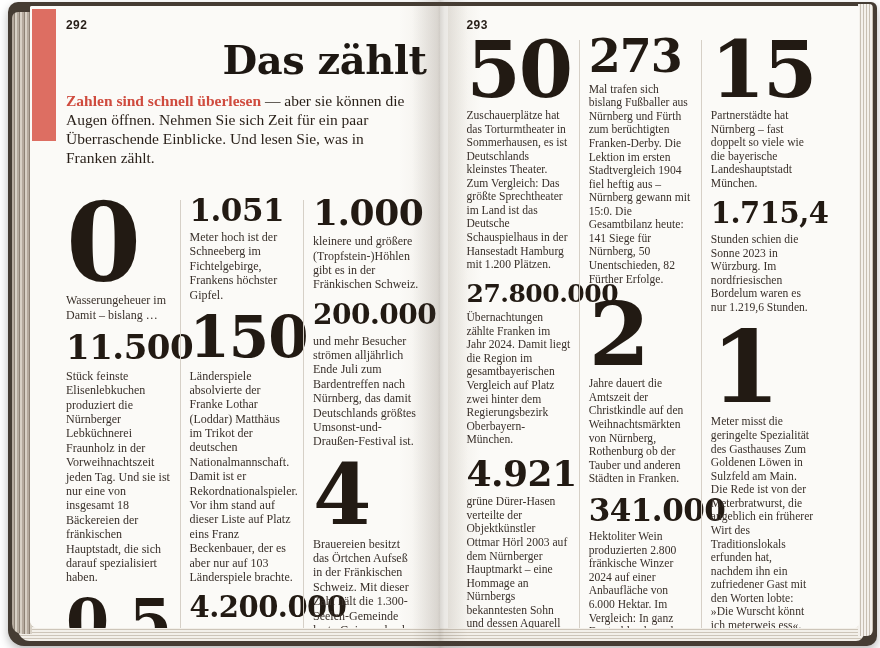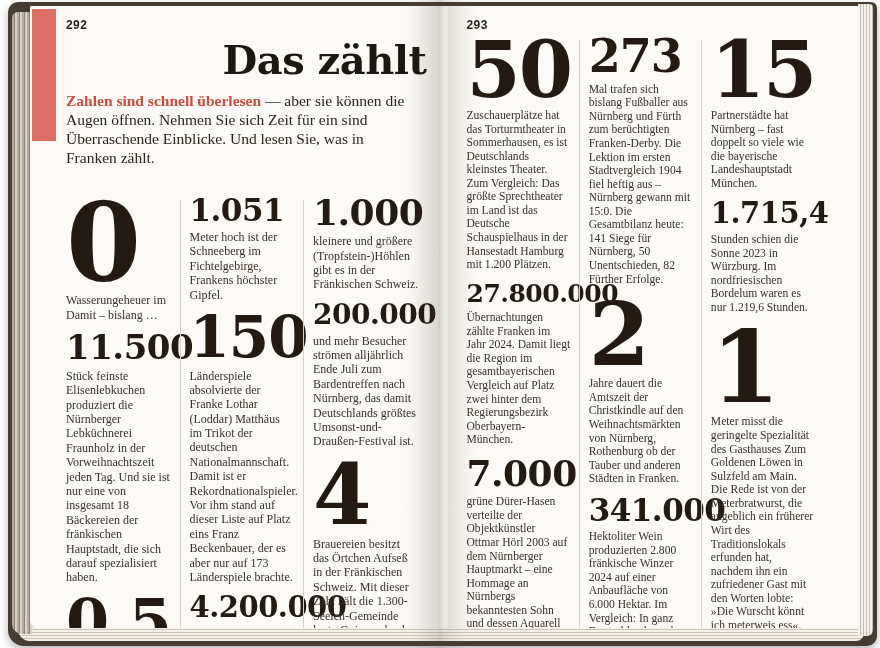--- a/index.html
+++ b/index.html
@@ -125,21 +125,21 @@
   <div class="edge-bottom"></div>
   <div class="edge-right"></div>
   <div class="edge-left"></div>
 
   <div class="paper">
 
     <div class="page page-left">
       <div class="accent-bar"></div>
       <div class="pagenum">292</div>
       <h1 class="title">Das zählt</h1>
-      <p class="intro"><b>Zahlen sind schnell überlesen</b><span> — aber sie können die Augen öffnen. Nehmen Sie sich Zeit für ein sind Überraschende Einblicke. Und lesen Sie, was in Franken zählt.</span></p>
+      <p class="intro"><b>Zahlen sind schnell überlesen</b><span> — aber sie können die Augen öffnen. Nehmen Sie sich Zeit für ein paar Überraschende Einblicke. Und lesen Sie, was in Franken zählt.</span></p>
 
       <div class="cols">
         <div class="col">
           <div class="stat">
             <div class="stat-value v110">0</div>
             <div class="stat-caption">Wasserungeheuer im Damit – bislang …</div>
           </div>
           <div class="stat">
             <div class="stat-value v36">11.500</div>
             <div class="stat-caption">Stück feinste Elisenlebkuchen produziert die Nürnberger Lebküchnerei Fraunholz in der Vorweihnachtszeit jeden Tag. Und sie ist nur eine von insgesamt 18 Bäckereien der fränkischen Hauptstadt, die sich darauf spezialisiert haben.</div>
@@ -150,21 +150,21 @@
           </div>
         </div>
         <div class="vrule"></div>
         <div class="col">
           <div class="stat">
             <div class="stat-value v32">1.051</div>
             <div class="stat-caption">Meter hoch ist der Schneeberg im Fichtelgebirge, Frankens höchster Gipfel.</div>
           </div>
           <div class="stat">
             <div class="stat-value v62">150</div>
-            <div class="stat-caption">Länderspiele absolvierte der Franke Lothar (Loddar) Matthäus im Trikot der deutschen Nationalmannschaft. Damit ist er Rekordnationalspieler. Vor ihm stand auf dieser Liste auf Platz eins Franz Beckenbauer, der es aber nur auf 173 Länderspiele brachte.</div>
+            <div class="stat-caption">Länderspiele absolvierte der Franke Lothar (Loddar) Matthäus im Trikot der deutschen Nationalmannschaft. Damit ist er Rekordnationalspieler. Vor ihm stand auf dieser Liste auf Platz eins Franz Beckenbauer, der es aber nur auf 103 Länderspiele brachte.</div>
           </div>
           <div class="stat">
             <div class="stat-value v30">4.200.000</div>
             <div class="stat-caption">Menschen leben in Franken, das sind knapp 31 % der 13,5 Millionen Einwohner Bayerns und etwa 5 Prozent der 84 Millionen Einwohner Deutschlands.</div>
           </div>
         </div>
         <div class="vrule"></div>
         <div class="col">
           <div class="stat">
             <div class="stat-value v38">1.000</div>
@@ -189,21 +189,21 @@
         <div class="col">
           <div class="stat">
             <div class="stat-value v85">50</div>
             <div class="stat-caption">Zuschauerplätze hat das Torturmtheater in Sommerhausen, es ist Deutschlands kleinstes Theater. Zum Vergleich: Das größte Sprechtheater im Land ist das Deutsche Schauspielhaus in der Hansestadt Hamburg mit 1.200 Plätzen.</div>
           </div>
           <div class="stat">
             <div class="stat-value v26">27.800.000</div>
             <div class="stat-caption">Übernachtungen zählte Franken im Jahr 2024. Damit liegt die Region im gesamtbayerischen Vergleich auf Platz zwei hinter dem Regierungsbezirk Oberbayern-München.</div>
           </div>
           <div class="stat">
-            <div class="stat-value v38">7.000</div>
+            <div class="stat-value v38">4.921</div>
             <div class="stat-caption">grüne Dürer-Hasen verteilte der Objektkünstler Ottmar Hörl 2003 auf dem Nürnberger Hauptmarkt – eine Hommage an Nürnbergs bekanntesten Sohn und dessen Aquarell »Das Große Rasenstück«, das in dem Jahr seinen 500. Geburtstag feierte.</div>
           </div>
         </div>
         <div class="vrule"></div>
         <div class="col">
           <div class="stat">
             <div class="stat-value v48">273</div>
             <div class="stat-caption">Mal trafen sich bislang Fußballer aus Nürnberg und Fürth zum berüchtigten Franken-Derby. Die Lektion im ersten Stadtvergleich 1904 fiel heftig aus – Nürnberg gewann mit 15:0. Die Gesamtbilanz heute: 141 Siege für Nürnberg, 50 Unentschieden, 82 Fürther Erfolge.</div>
           </div>
           <div class="stat">

